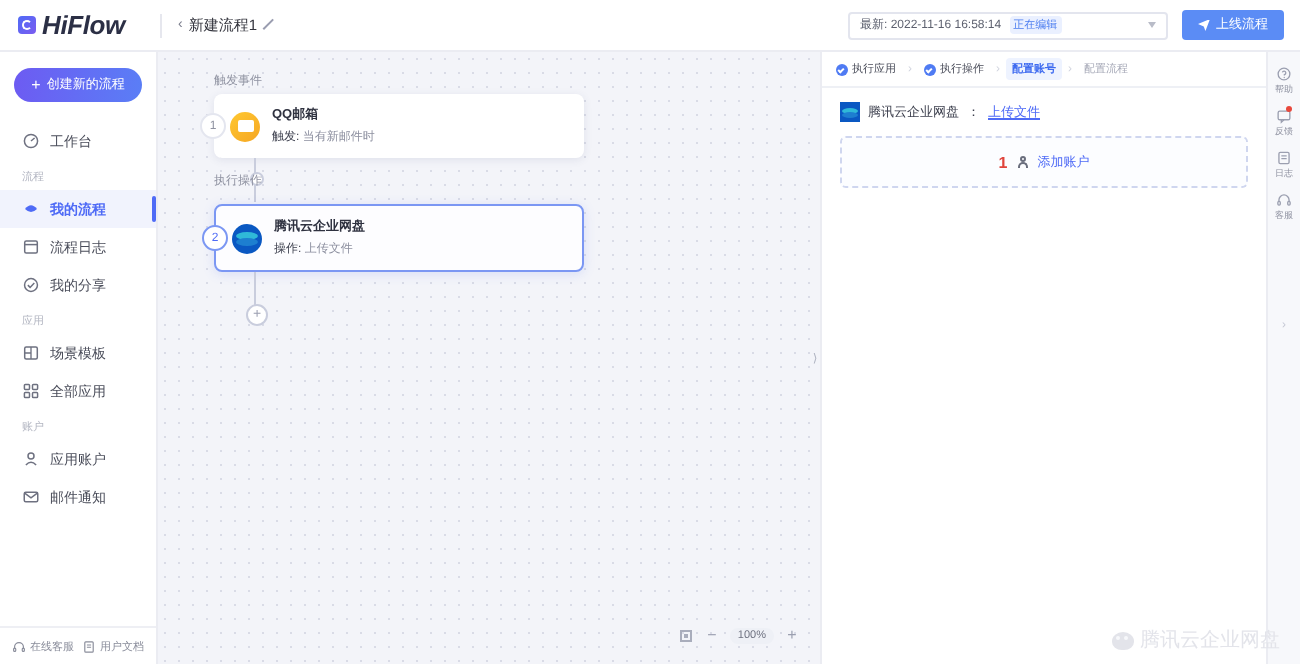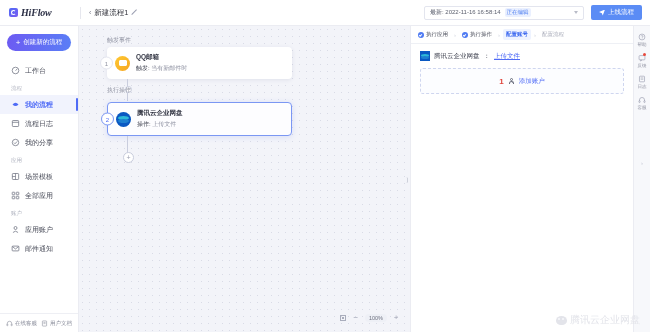--- a/index.html
+++ b/index.html
@@ -11,21 +11,21 @@
   .app{position:relative;width:650px;height:332px;display:flex;flex-direction:column;}
 
   
   .header{height:25px;min-height:25px;background:#ffffff;display:flex;align-items:center;
           border-bottom:1px solid #ebecf2;position:relative;z-index:6;}
   .logo-wrap{width:78px;display:flex;align-items:center;gap:3px;padding-left:9px;box-sizing:border-box;}
   .logo-mark{width:9px;height:9px;border-radius:2px;background:linear-gradient(135deg,#4f6bf6,#7b5cf0);
              position:relative;flex:none;}
   .logo-mark:before{content:"";position:absolute;left:2px;top:2px;width:5px;height:5px;
              border:1.2px solid #fff;border-radius:50%;border-right-color:transparent;box-sizing:border-box;}
-  .logo-text{font-size:10px;font-weight:bold;font-style:italic;color:#2b2f45;letter-spacing:-.2px;font-family:Liberation Serif, serif;}
+  .logo-text{font-size:13px;font-weight:bold;font-style:italic;color:#2b2f45;letter-spacing:-.2px;}
   .hdr-divider{width:1px;height:12px;background:#e6e7ee;margin:0 8px 0 2px;}
   .crumb{display:flex;align-items:center;gap:3px;font-size:7.5px;color:#33343d;}
   .crumb .chev{font-size:7px;color:#7a7d8c;}
   .pencil{width:7px;height:7px;position:relative;display:inline-block;}
   .pencil:before{content:"";position:absolute;left:0;bottom:1px;width:7px;height:1px;background:#9a9db0;
                  transform:rotate(-45deg);transform-origin:left bottom;}
   .hdr-right{margin-left:auto;display:flex;align-items:center;gap:7px;padding-right:8px;}
   .version-select{width:160px;height:14px;border:1px solid #e3e5ee;border-radius:2px;background:#fff;
                   display:flex;align-items:center;padding:0 5px;box-sizing:border-box;gap:4px;}
   .version-text{font-size:6px;color:#5d616f;white-space:nowrap;}

